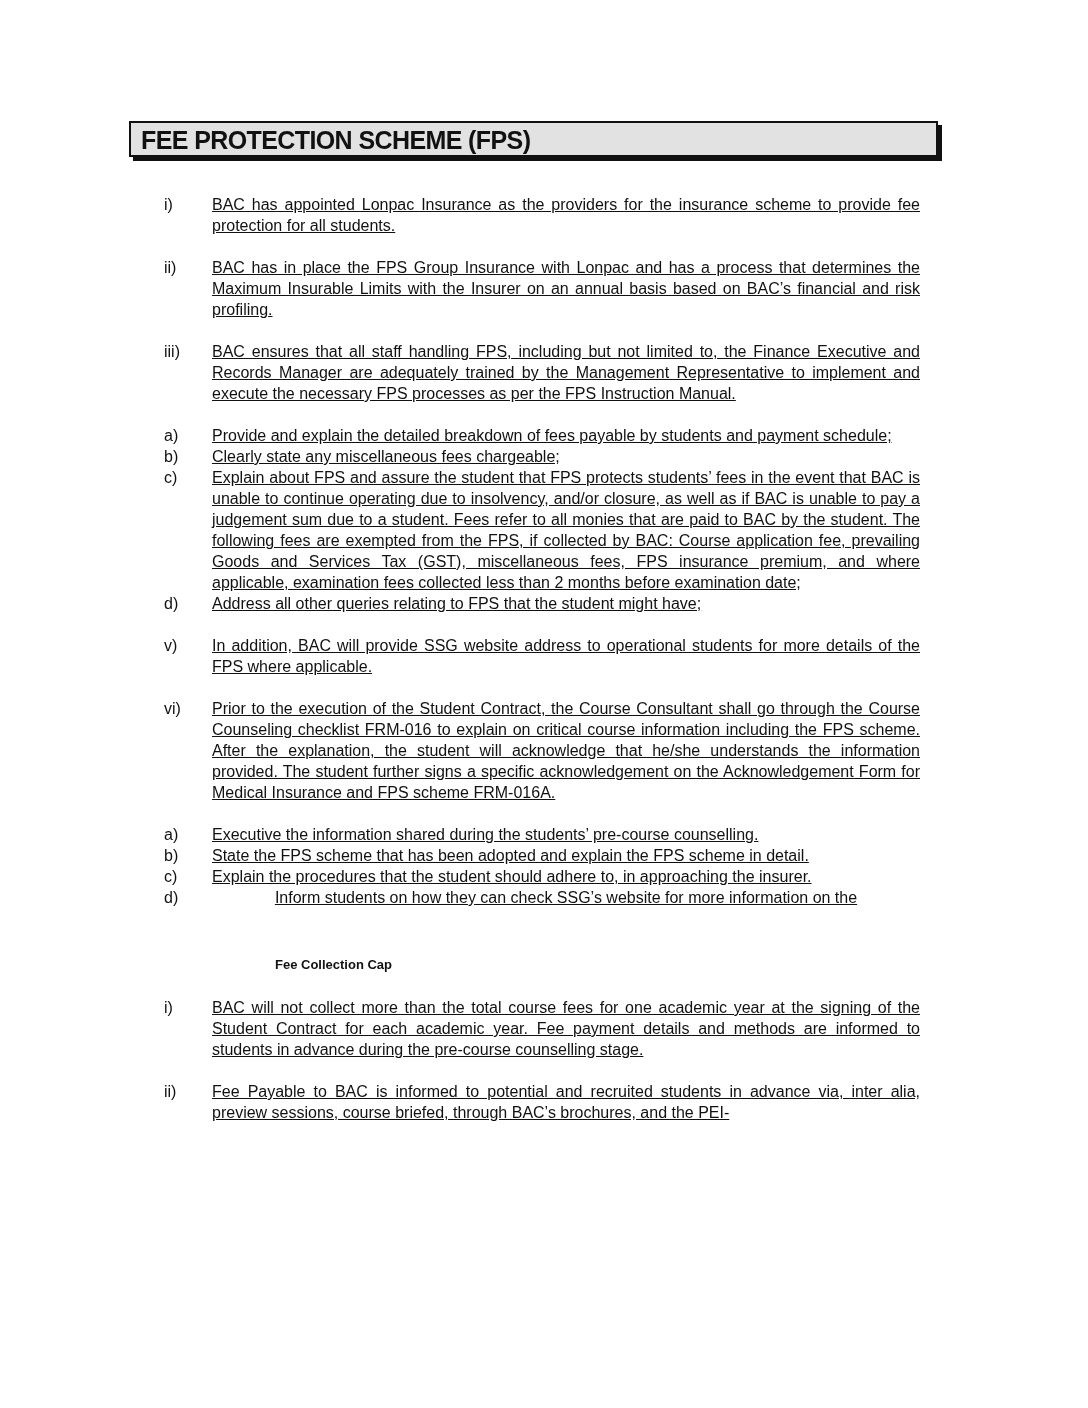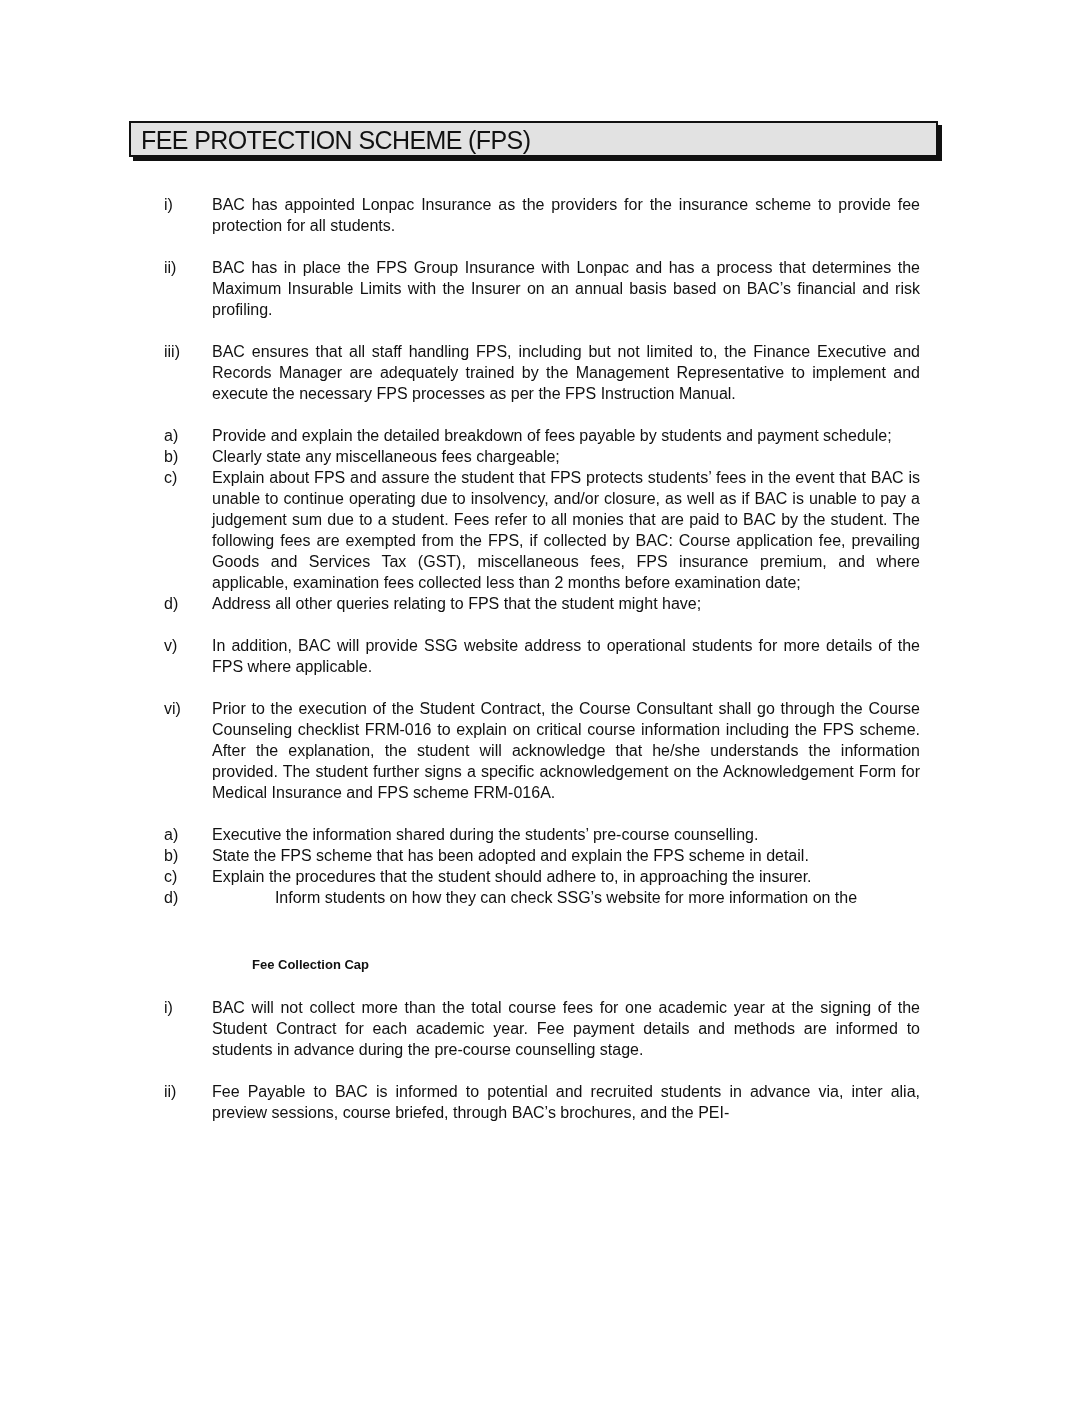--- a/index.html
+++ b/index.html
@@ -21,21 +21,21 @@
       background: #e2e2e2;
       border: 2px solid #111;
       box-shadow: 4px 4px 0 #111;
       box-sizing: border-box;
     }
     .title-text {
       position: absolute;
       left: 10px;
       top: 3px;
       font-size: 25px;
-      font-weight: normal;
+      font-weight: bold;
       letter-spacing: -0.6px;
       line-height: 28px;
       color: #111;
     }
     .content {
       position: absolute;
       left: 164px;
       top: 194px;
       width: 756px;
       font-size: 16px;
@@ -45,24 +45,25 @@
       display: flex;
       align-items: flex-start;
     }
     .item .num {
       width: 48px;
       flex: 0 0 48px;
     }
     .item .txt {
       flex: 1;
       text-align: justify;
+      text-decoration: underline;
     }
     .gap { height: 21px; }
     .subhead {
-      margin-left: 48px;
+      margin-left: 71px;
       font-size: 13px;
       font-weight: bold;
       line-height: 21px;
       padding-left: 40px;
     }
     .bottom-pad { height: 22px; }
   </style>
 </head>
 <body>
 

